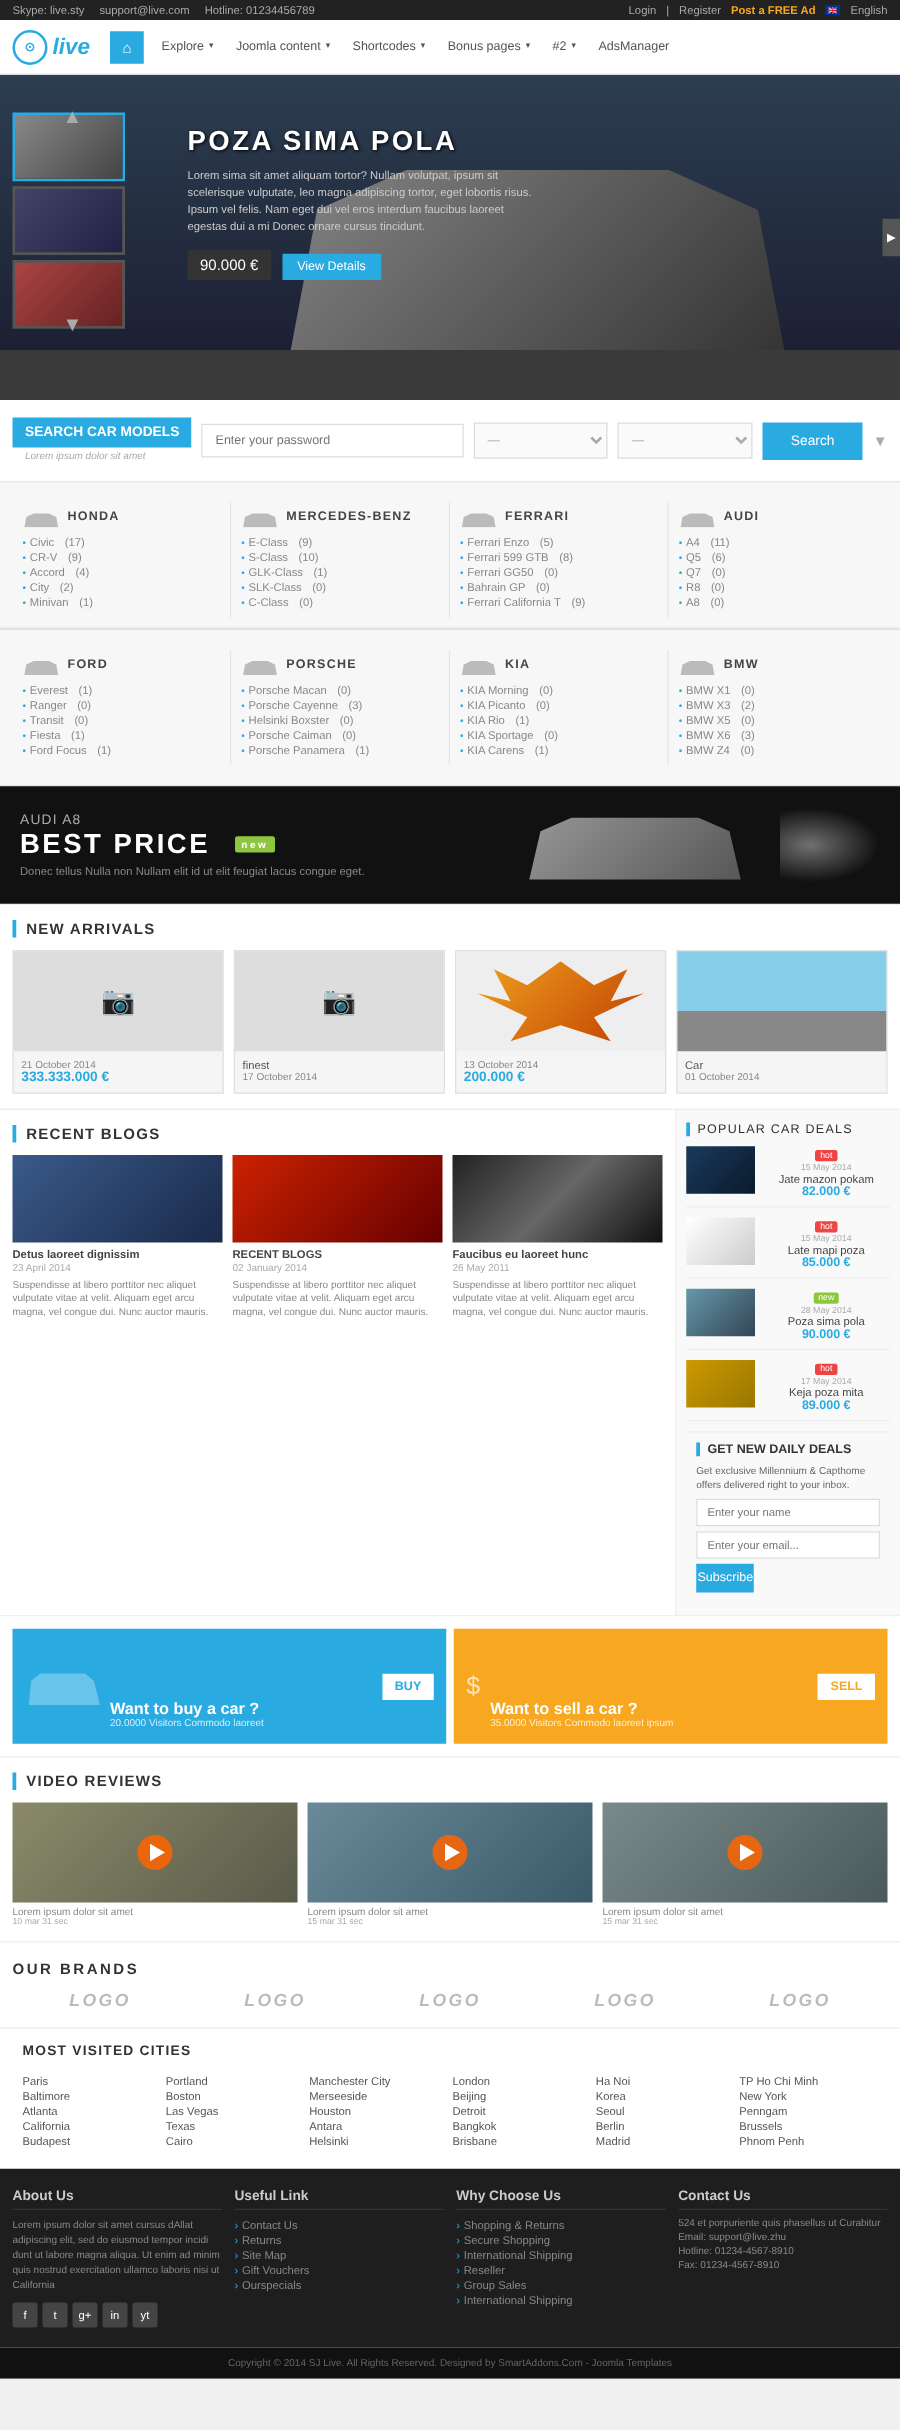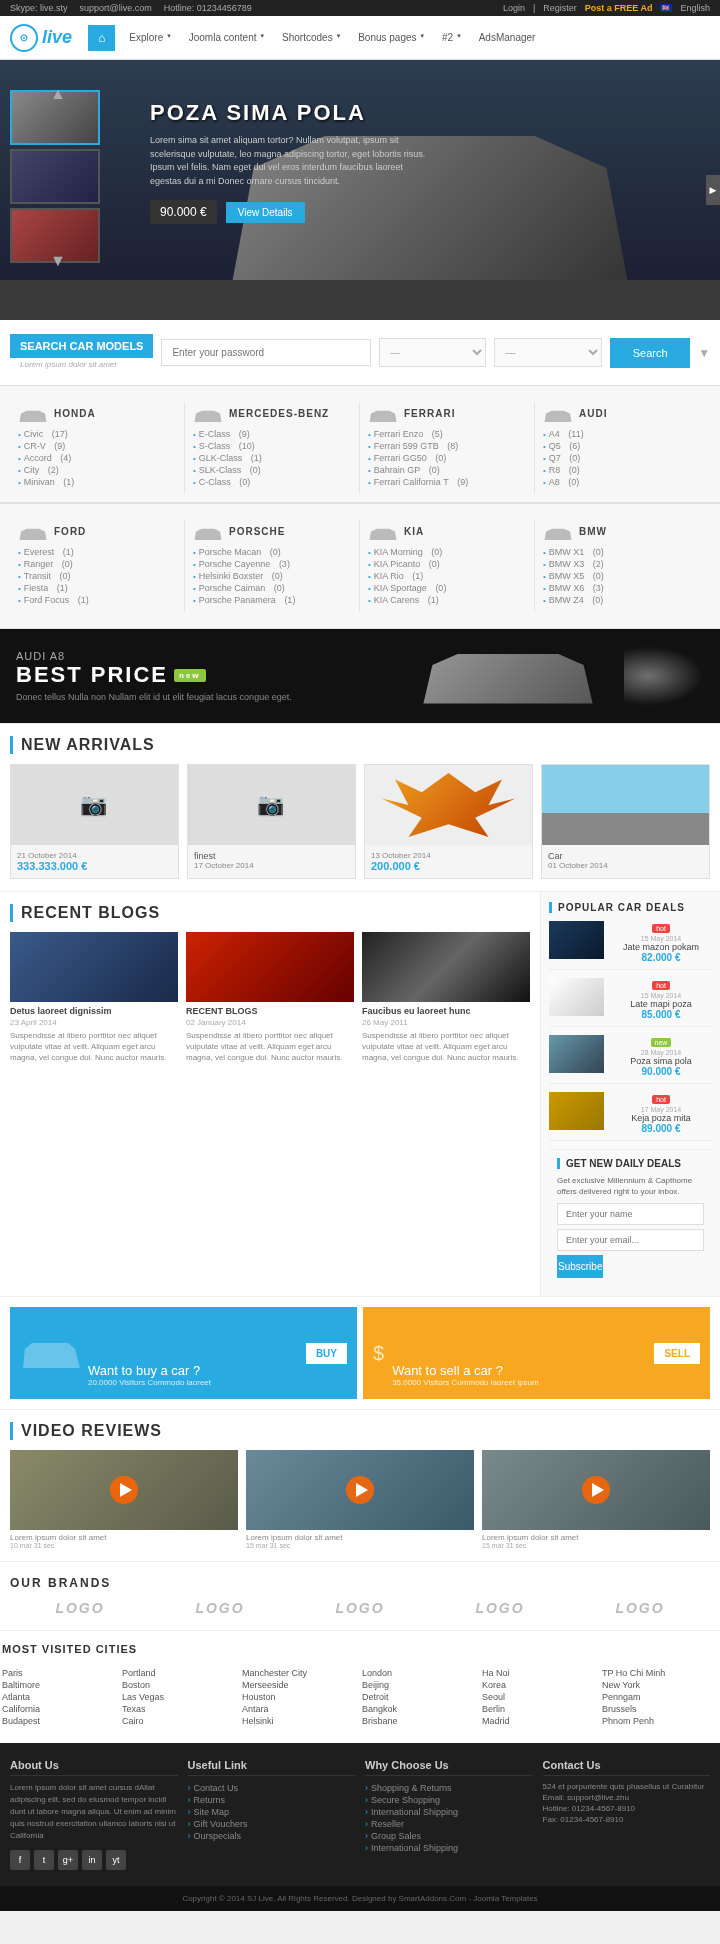--- a/index.html
+++ b/index.html
@@ -55,49 +55,49 @@
     .brand-car-icon { width: 30px; height: 14px; background: #bbb; clip-path: polygon(5% 100%, 10% 40%, 30% 20%, 70% 20%, 90% 40%, 95% 100%); display: inline-block; }
     .brand-list { list-style: none; }
     .brand-list li { font-size: 9px; color: #555; padding: 1px 0; display: flex; align-items: center; gap: 3px; }
     .brand-list li::before { content: "•"; color: #29abe2; font-size: 8px; }
     .brand-list li span { color: #888; }
 
     
     .audi-banner { background: #111; color: #fff; display: flex; align-items: center; padding: 12px 16px; gap: 16px; position: relative; overflow: hidden; }
     .audi-text { flex: 1; }
     .audi-label { font-size: 11px; color: #aaa; letter-spacing: 1px; }
-    .audi-best { font-size: 22px; font-weight: 900; color: #fff; letter-spacing: 2px; display: flex; align-items: center; gap: 6px; }
+    .audi-best { font-size: 22px; font-weight: 900; color: #fff; letter-spacing: 2px; display: flex; align-items: center; gap: 20px; }
     .best-badge { background: #8dc63f; color: #fff; font-size: 8px; padding: 2px 5px; border-radius: 2px; }
     .audi-desc { font-size: 9px; color: #888; margin-top: 4px; }
     .audi-car-img { width: 200px; height: 70px; display: flex; align-items: center; justify-content: center; }
 
     
     .section { padding: 12px 10px; background: #fff; }
-    .section-title { font-size: 16px; font-weight: bold; color: #333; border-left: 3px solid #29abe2; padding-left: 8px; margin-bottom: 10px; letter-spacing: 1px; }
+    .section-title { font-size: 12px; font-weight: bold; color: #333; border-left: 3px solid #29abe2; padding-left: 8px; margin-bottom: 10px; letter-spacing: 1px; }
     .arrivals-grid { display: grid; grid-template-columns: repeat(4, 1fr); gap: 8px; }
     .arrival-card { background: #f5f5f5; border: 1px solid #e0e0e0; }
     .arrival-img { width: 100%; height: 80px; background: #ddd; display: flex; align-items: center; justify-content: center; }
     .arrival-info { padding: 6px; }
     .arrival-date { font-size: 8px; color: #888; }
     .arrival-name { font-size: 9px; color: #555; }
     .arrival-price { font-size: 11px; color: #29abe2; font-weight: bold; }
 
     
     .blogs-section { display: flex; gap: 0; background: #fff; border-top: 1px solid #eee; }
     .blogs-main { flex: 1; padding: 12px 10px; }
     .blogs-grid { display: grid; grid-template-columns: repeat(3, 1fr); gap: 8px; margin-bottom: 10px; }
     .blog-card { }
     .blog-img { width: 100%; height: 70px; background: #ccc; overflow: hidden; }
     .blog-title { font-size: 9px; font-weight: bold; color: #444; margin: 4px 0 2px; }
     .blog-date { font-size: 8px; color: #aaa; margin-bottom: 3px; }
     .blog-text { font-size: 8px; color: #888; line-height: 1.4; }
 
     
     .sidebar { width: 180px; background: #f9f9f9; border-left: 1px solid #eee; padding: 10px 8px; }
-    .sidebar-title { font-size: 10px; font-weight: bold; color: #333; border-left: 3px solid #29abe2; padding-left: 6px; margin-bottom: 8px; letter-spacing: 1px; }
+    .sidebar-title { font-size: 10px; font-weight: normal; color: #333; border-left: 3px solid #29abe2; padding-left: 6px; margin-bottom: 8px; letter-spacing: 1px; }
     .deal-item { display: flex; gap: 6px; margin-bottom: 8px; align-items: flex-start; border-bottom: 1px solid #eee; padding-bottom: 6px; }
     .deal-img { width: 55px; height: 38px; background: #ccc; flex-shrink: 0; }
     .deal-img-1 { background: linear-gradient(135deg, #1a3a5c 0%, #0a1a2c 100%); }
     .deal-img-2 { background: linear-gradient(135deg, #fff 0%, #ccc 100%); }
     .deal-img-3 { background: linear-gradient(135deg, #6699aa 0%, #334455 100%); }
     .deal-img-4 { background: linear-gradient(135deg, #cc9900 0%, #997700 100%); }
     .deal-info { flex: 1; text-align: center; }
     .deal-badge { background: #e44; color: #fff; font-size: 7px; padding: 1px 4px; border-radius: 2px; display: inline-block; margin-bottom: 2px; }
     .deal-badge.green { background: #8dc63f; }
     .deal-date { font-size: 7px; color: #aaa; }
@@ -110,21 +110,21 @@
     .daily-desc { font-size: 8px; color: #666; line-height: 1.4; margin-bottom: 6px; }
     .daily-input { width: 100%; padding: 5px 8px; border: 1px solid #ddd; font-size: 9px; margin-bottom: 4px; color: #aaa; }
     .subscribe-btn { background: #29abe2; color: #fff; padding: 6px 1px; font-size: 10px; border: none; cursor: pointer; display: block; }
 
     
     .action-banners { display: flex; gap: 6px; padding: 10px; background: #fff; border-top: 1px solid #eee; }
     .buy-banner { flex: 1; background: #29abe2; color: #fff; padding: 12px 10px; display: flex; align-items: center; gap: 8px; }
     .sell-banner { flex: 1; background: #f7a820; color: #fff; padding: 12px 10px; display: flex; align-items: center; gap: 8px; }
     .banner-car { width: 60px; height: 30px; background: rgba(255,255,255,0.3); clip-path: polygon(5% 100%, 8% 35%, 20% 15%, 80% 15%, 92% 35%, 100% 100%); }
     .banner-text { flex: 1; }
-    .banner-title { font-size: 13px; font-weight: normal; margin-top: 44px; }
+    .banner-title { font-size: 13px; font-weight: bold; margin-top: 44px; }
     .banner-sub { font-size: 8px; opacity: 0.8; }
     .banner-btn { background: #fff; color: #29abe2; padding: 5px 10px; font-size: 10px; font-weight: bold; border: none; cursor: pointer; }
     .sell-btn { color: #f7a820; }
     .dollar-icon { font-size: 20px; color: rgba(255,255,255,0.7); }
 
     
     .video-section { padding: 12px 10px; background: #fff; border-top: 1px solid #eee; }
     .video-grid { display: grid; grid-template-columns: repeat(3, 1fr); gap: 8px; }
     .video-card { }
     .video-thumb { width: 100%; height: 80px; background: #888; position: relative; display: flex; align-items: center; justify-content: center; }
@@ -136,21 +136,21 @@
     .video-title { font-size: 8px; color: #888; margin-top: 3px; }
     .video-date { font-size: 7px; color: #aaa; }
 
     
     .logos-section { padding: 14px 10px; background: #fff; border-top: 1px solid #eee; text-align: left; }
     .logos-title { font-size: 12px; font-weight: bold; color: #333; letter-spacing: 2px; margin-bottom: 10px; }
     .logos-row { display: flex; justify-content: space-around; align-items: center; }
     .logo-item { font-size: 14px; font-weight: bold; color: #bbb; letter-spacing: 2px; font-style: italic; }
 
     
-    .cities-section { background: #fff; border-top: 1px solid #eee; padding: 12px 2px; }
+    .cities-section { background: #fff; border-top: 1px solid #eee; padding: 12px 18px; }
     .cities-title { font-size: 11px; font-weight: bold; color: #333; letter-spacing: 1px; margin-bottom: 8px; }
     .city-item { font-size: 9px; color: #555; padding: 1px 0; }
 
     
     .footer { background: #1e1e1e; color: #888; padding: 16px 10px; }
     .footer-grid { display: grid; grid-template-columns: repeat(4, 1fr); gap: 10px; }
     .footer-col-title { font-size: 11px; font-weight: bold; color: #ccc; margin-bottom: 6px; border-bottom: 1px solid #333; padding-bottom: 4px; }
     .footer-text { font-size: 8px; color: #888; line-height: 1.5; }
     .footer-link { font-size: 9px; color: #888; display: block; padding: 1px 0; display: flex; align-items: center; gap: 3px; }
     .footer-link::before { content: "›"; color: #29abe2; }

